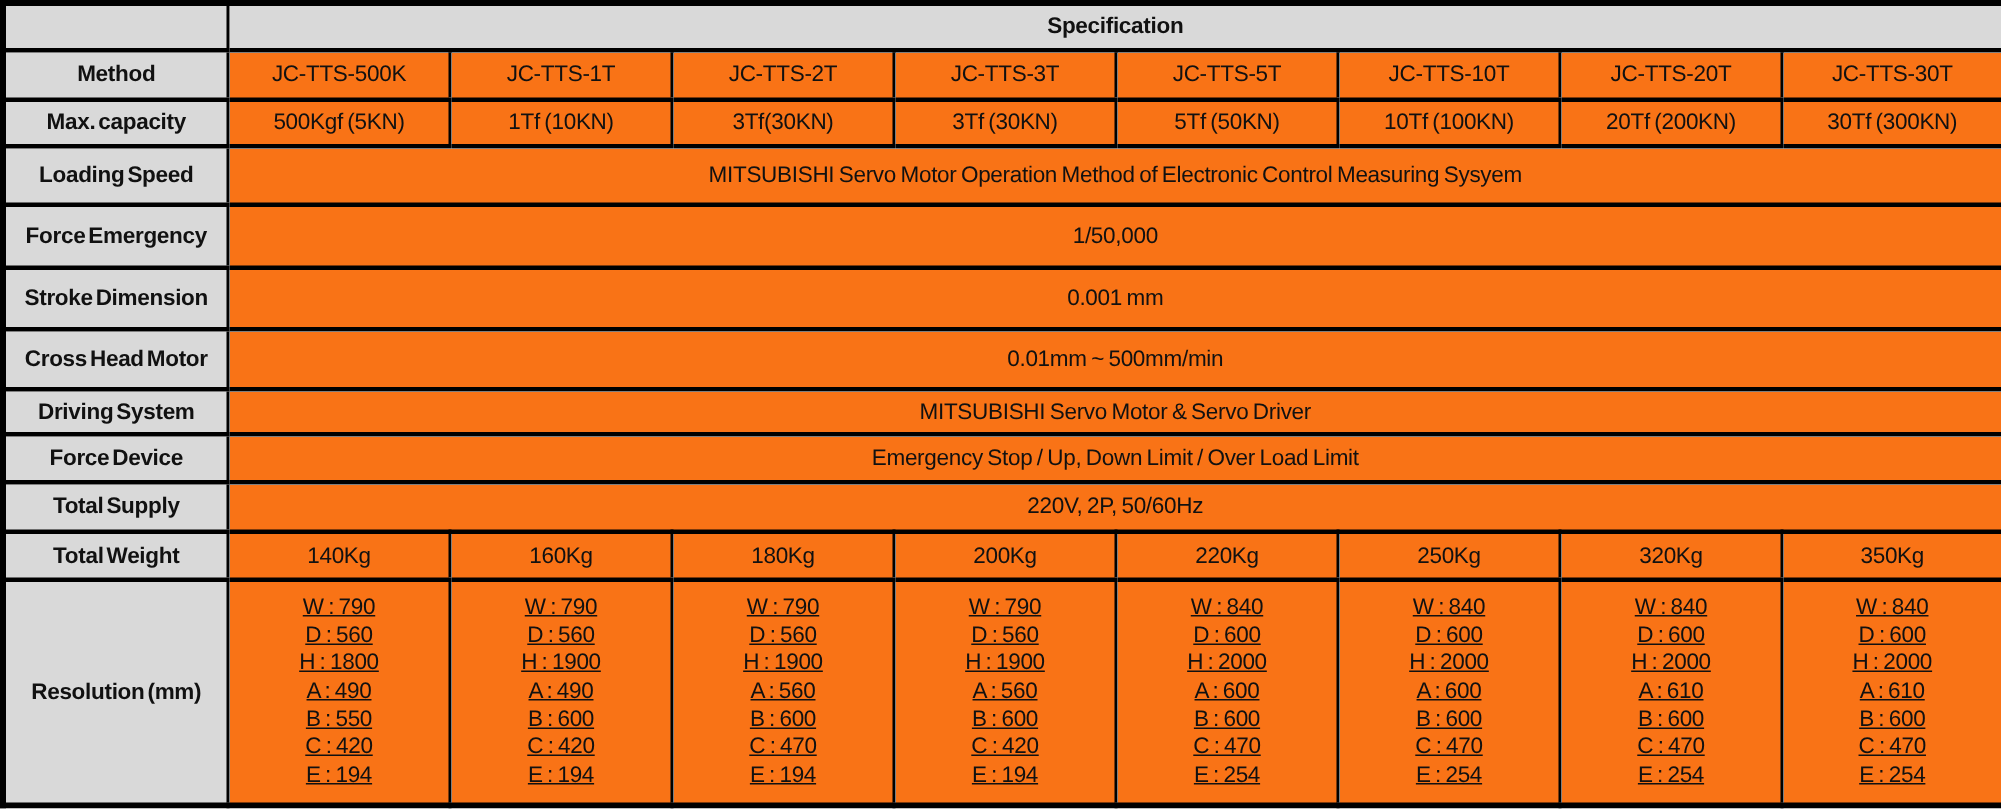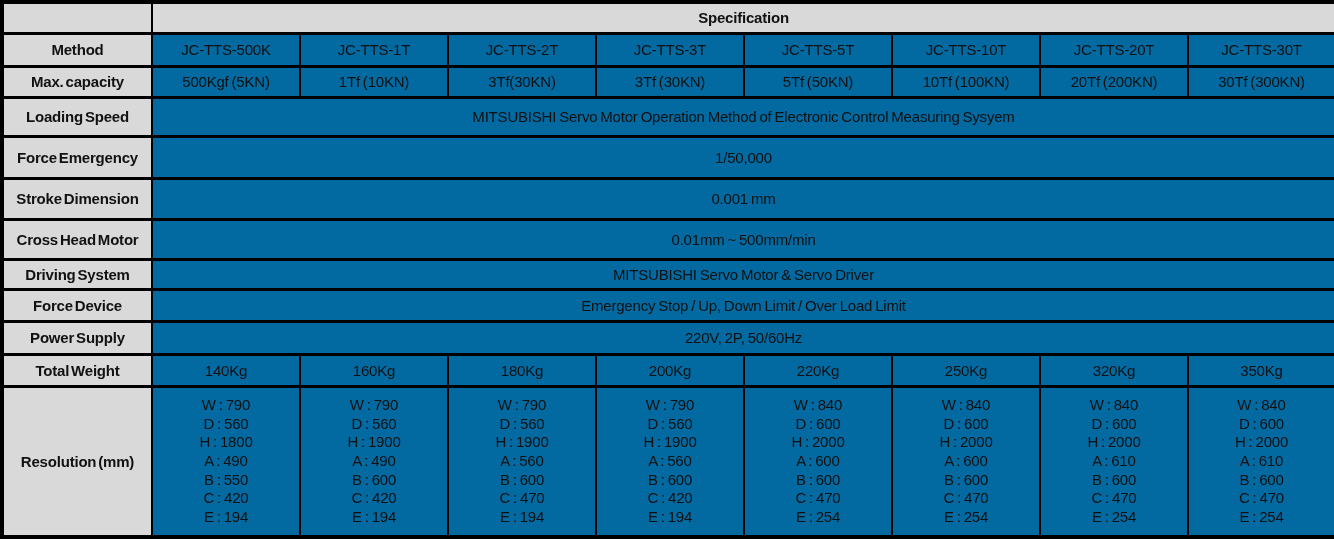--- a/index.html
+++ b/index.html
@@ -26,25 +26,26 @@
     vertical-align: middle;
     padding: 0 2px;
     font-size: 15px;
     overflow: hidden;
   }
   td.label, td.head, td.corner {
     background: #d9d9d9;
     font-weight: 700;
     word-spacing: -2px;
   }
-  td.value { background: #0369a1; font-weight: 400; }
+  td.value { background: #f97316; font-weight: 400; }
   td.dim {
     font-size: 14.5px;
     line-height: 18.6px;
     white-space: pre-line;
+    text-decoration: underline;
   }
   tr.r-spec    { height: 31px; }
   tr.r-model   { height: 33px; }
   tr.r-cap     { height: 31px; }
   tr.r-loading { height: 39px; }
   tr.r-force   { height: 42px; }
   tr.r-stroke  { height: 41px; }
   tr.r-cross   { height: 40px; }
   tr.r-driving { height: 30px; }
   tr.r-safety  { height: 32px; }
@@ -121,21 +122,21 @@
     <td class="label">Driving System</td>
     <td class="value" colspan="8">MITSUBISHI Servo Motor &amp; Servo Driver</td>
   </tr>
 
   <tr class="r-safety">
     <td class="label">Force Device</td>
     <td class="value" colspan="8">Emergency Stop / Up, Down Limit / Over Load Limit</td>
   </tr>
 
   <tr class="r-power">
-    <td class="label">Power Supply</td>
+    <td class="label">Total Supply</td>
     <td class="value" colspan="8">220V, 2P, 50/60Hz</td>
   </tr>
 
   <tr class="r-weight">
     <td class="label">Total Weight</td>
     <td class="value">140Kg</td>
     <td class="value">160Kg</td>
     <td class="value">180Kg</td>
     <td class="value">200Kg</td>
     <td class="value">220Kg</td>

